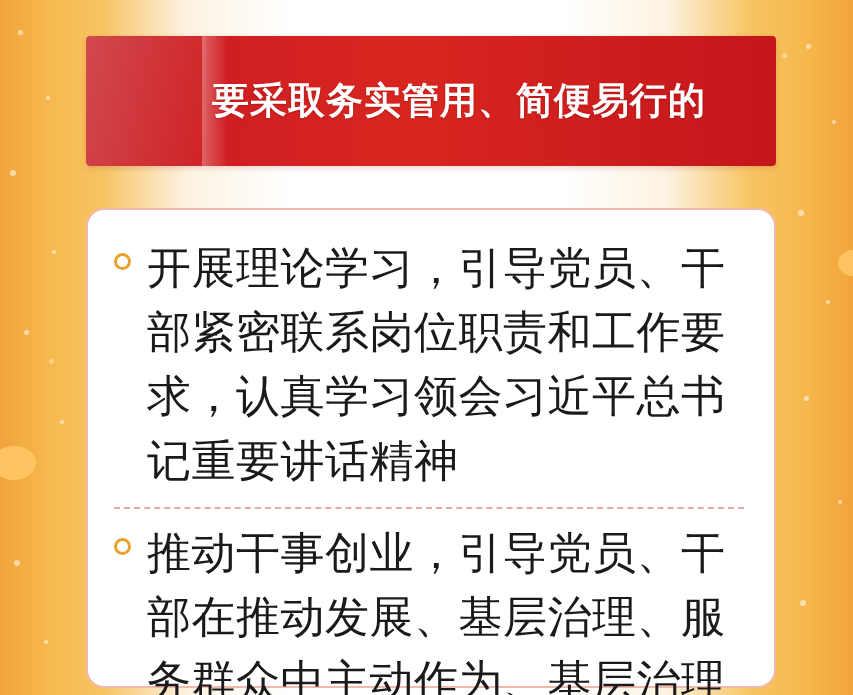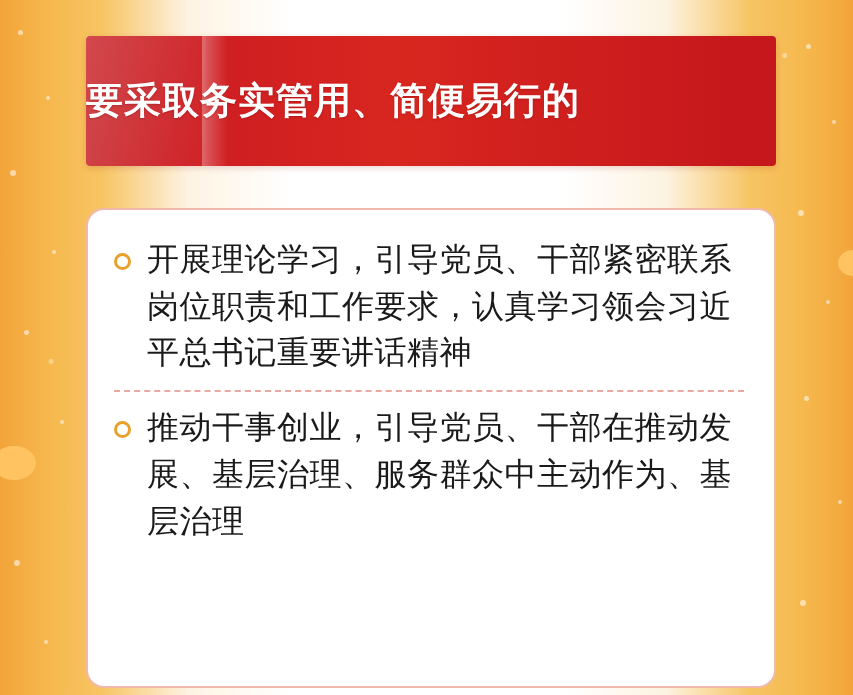--- a/index.html
+++ b/index.html
@@ -82,20 +82,21 @@
     pointer-events: none;
   }
   .title-text {
     position: relative;
     z-index: 2;
     color: #ffffff;
     font-size: 37px;
     font-weight: bold;
     line-height: 1.28;
     letter-spacing: 1px;
+    padding-left: 126px;
     padding-right: 14px;
     text-shadow: 0 1px 2px rgba(120,12,10,0.35);
   }
   .title-line { display: block; white-space: nowrap; }
 
   
   .card {
     position: relative;
     margin-top: 42px;
     margin-left: 8px;
@@ -117,21 +118,21 @@
     flex: none;
     width: 17px;
     height: 17px;
     border: 3px solid #e8a12c;
     border-radius: 50%;
     box-sizing: border-box;
     margin-top: 17px;
   }
   .bullet-text {
     color: #1a1a1a;
-    font-size: 32px;
+    font-size: 44px;
     line-height: 1.46;
     letter-spacing: 0.5px;
   }
 
   .divider {
     margin: 14px 0 12px 0;
     height: 0;
     border-top: 2px dashed #e9a9a0;
   }
 

